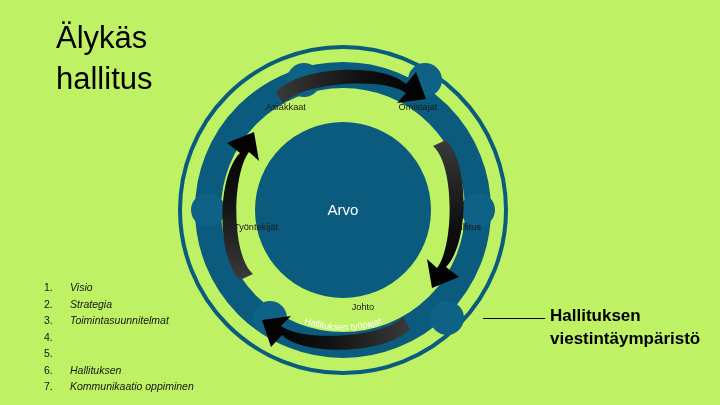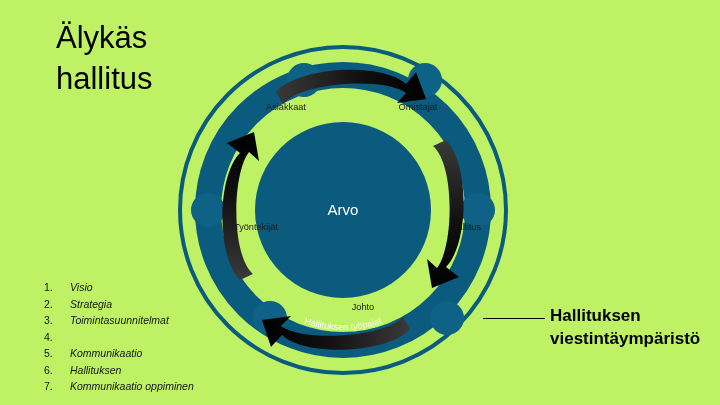--- a/index.html
+++ b/index.html
@@ -126,21 +126,20 @@
     </li>
     <li>
       <span class="num">3.</span>
       <span class="txt">Toimintasuunnitelmat</span>
     </li>
     <li>
       <span class="num">4.</span>
     </li>
     <li>
       <span class="num">5.</span>
-      <span class="txt">Kommunikaatio</span>
     </li>
     <li>
       <span class="num">6.</span>
       <span class="txt">Hallituksen</span>
     </li>
     <li>
       <span class="num">7.</span>
       <span class="txt">Kommunikaatio oppiminen</span>
     </li>
   </ul>

